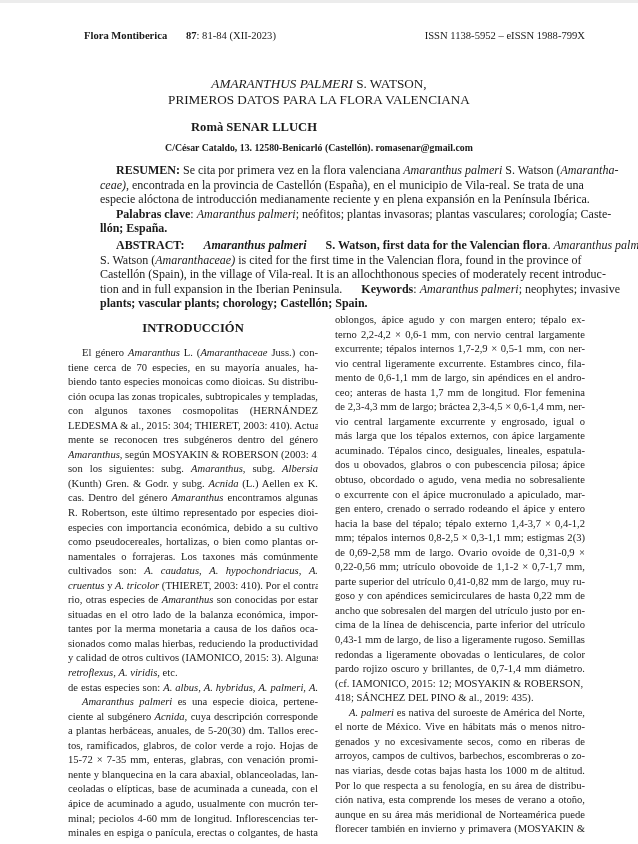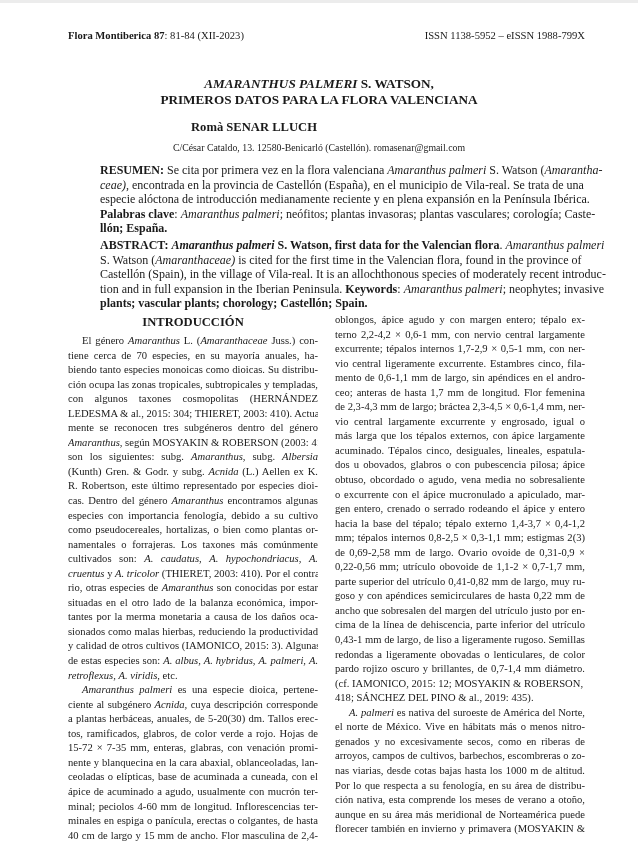--- a/index.html
+++ b/index.html
@@ -9,30 +9,31 @@
     font-family: "Liberation Serif", "DejaVu Serif", serif;
   }
   .topbar { position: absolute; left: 0; top: 0; width: 638px; height: 3px; background: #ececec; }
   .running-head {
     position: absolute; left: 68px; top: 28px; width: 517px; height: 14px;
     font-size: 10.6px; display: flex; justify-content: space-between; align-items: center;
   }
   .running-head b { font-weight: bold; }
   .title {
     position: absolute; left: 0; top: 76px; width: 638px; text-align: center;
-    font-size: 13.2px; font-weight: bold; line-height: 15.5px;
+    font-size: 13.2px; font-weight: normal; line-height: 15.5px;
   }
   .title i { font-style: italic; }
   .author {
     position: absolute; left: 0; top: 120px; width: 508px; text-align: center;
     font-size: 12.6px; font-weight: bold;
   }
   .address {
     position: absolute; left: 0; top: 142px; width: 638px; text-align: center;
     font-size: 9.8px;
+    font-weight: bold;
   }
   .abstract-block {
     position: absolute; left: 100px; width: 452px;
     font-size: 12px; line-height: 14.6px; text-align: justify;
   }
   .abstract-block .line { display: block; white-space: nowrap; text-align-last: justify; height: 14.6px; }
   .abstract-block .line.last { text-align-last: left; font-weight: bold; }
   #resumen { top: 163px; }
   #abstract { top: 238px; }
   .col {
@@ -42,21 +43,21 @@
   #col-left { left: 68px; }
   #col-right { left: 335px; }
   .col .line { display: block; white-space: nowrap; text-align: justify; text-align-last: justify; height: 14.55px; overflow: hidden; }
   .col .line.last { text-align-last: left; }
   .col .line.indent { padding-left: 14px; }
   .section-heading {
     display: block; text-align: center; font-weight: bold; font-size: 12.6px;
     height: 21px; line-height: 18px;
   }
   i { font-style: italic; }
-  b { font-weight: bold; }
+  b { font-weight: bold; margin-left: 16px; }
 </style>
 </head>
 <body>
 
 <div class="topbar"></div>
 
 <header class="running-head">
   <span><b>Flora Montiberica</b> <b>87</b><span>: 81-84 (XII-2023)</span></span>
   <span>ISSN 1138-5952 – eISSN 1988-799X</span>
 </header>
@@ -78,46 +79,46 @@
   </section>
 <section class="abstract-block" id="abstract">
     <span class="line"><b>ABSTRACT:</b><span> </span><b style="font-style: italic;">Amaranthus palmeri</b><b> S. Watson, first data for the Valencian flora</b><span>. </span><i>Amaranthus palmeri</i></span>
     <span class="line"><span>S. Watson (</span><i>Amaranthaceae)</i><span> is cited for the first time in the Valencian flora, found in the province of</span></span>
     <span class="line"><span>Castellón (Spain), in the village of Vila-real. It is an allochthonous species of moderately recent introduc-</span></span>
     <span class="line"><span>tion and in full expansion in the Iberian Peninsula. </span><b>Keywords</b><span>: </span><i>Amaranthus palmeri</i><span>; neophytes; invasive</span></span>
     <span class="line last"><span>plants; vascular plants; chorology; Castellón; Spain.</span></span>
   </section>
 
 <section class="col" id="col-left">
-  <h2 class="section-heading" style="margin:0;">INTRODUCCIÓN</h2>
+  <h2 class="section-heading" style="margin:6px;">INTRODUCCIÓN</h2>
   <div>
       <span class="line indent"><span>El género </span><i>Amaranthus</i><span> L. (</span><i>Amaranthaceae</i><span> Juss.) con-</span></span>
       <span class="line"><span>tiene cerca de 70 especies, en su mayoría anuales, ha-</span></span>
       <span class="line"><span>biendo tanto especies monoicas como dioicas. Su distribu-</span></span>
       <span class="line"><span>ción ocupa las zonas tropicales, subtropicales y templadas,</span></span>
       <span class="line"><span>con algunos taxones cosmopolitas (HERNÁNDEZ</span></span>
       <span class="line"><span>LEDESMA &amp; al., 2015: 304; THIERET, 2003: 410). Actual-</span></span>
       <span class="line"><span>mente se reconocen tres subgéneros dentro del género</span></span>
       <span class="line"><i>Amaranthus</i><span>, según MOSYAKIN &amp; ROBERSON (2003: 411)</span></span>
       <span class="line"><span>son los siguientes: subg. </span><i>Amaranthus</i><span>, subg. </span><i>Albersia</i></span>
       <span class="line"><span>(Kunth) Gren. &amp; Godr. y subg. </span><i>Acnida</i><span> (L.) Aellen ex K.</span></span>
+      <span class="line"><span>cas. Dentro del género </span><i>Amaranthus</i><span> encontramos algunas</span></span>
       <span class="line"><span>R. Robertson, este último representado por especies dioi-</span></span>
-      <span class="line"><span>cas. Dentro del género </span><i>Amaranthus</i><span> encontramos algunas</span></span>
-      <span class="line"><span>especies con importancia fenología, debido a su cultivo</span></span>
+      <span class="line"><span>especies con importancia económica, debido a su cultivo</span></span>
       <span class="line"><span>como pseudocereales, hortalizas, o bien como plantas or-</span></span>
       <span class="line"><span>namentales o forrajeras. Los taxones más comúnmente</span></span>
       <span class="line"><span>cultivados son: </span><i>A. caudatus</i><span>, </span><i>A. hypochondriacus</i><span>, </span><i>A.</i></span>
       <span class="line"><i>cruentus</i><span> y </span><i>A. tricolor</i><span> (THIERET, 2003: 410). Por el contra-</span></span>
       <span class="line"><span>rio, otras especies de </span><i>Amaranthus</i><span> son conocidas por estar</span></span>
       <span class="line"><span>situadas en el otro lado de la balanza económica, impor-</span></span>
       <span class="line"><span>tantes por la merma monetaria a causa de los daños oca-</span></span>
       <span class="line"><span>sionados como malas hierbas, reduciendo la productividad</span></span>
       <span class="line"><span>y calidad de otros cultivos (IAMONICO, 2015: 3). Algunas</span></span>
+      <span class="line last"><i>retroflexus</i><span>, </span><i>A. viridis</i><span>, etc.</span></span>
       <span class="line"><span>de estas especies son: </span><i>A. albus</i><span>, </span><i>A. hybridus</i><span>, </span><i>A. palmeri</i><span>, </span><i>A.</i></span>
-      <span class="line last"><i>retroflexus</i><span>, </span><i>A. viridis</i><span>, etc.</span></span>
       <span class="line indent"><i>Amaranthus palmeri</i><span> es una especie dioica, pertene-</span></span>
       <span class="line"><span>ciente al subgénero </span><i>Acnida,</i><span> cuya descripción corresponde</span></span>
       <span class="line"><span>a plantas herbáceas, anuales, de 5-20(30) dm. Tallos erec-</span></span>
       <span class="line"><span>tos, ramificados, glabros, de color verde a rojo. Hojas de</span></span>
       <span class="line"><span>15-72 × 7-35 mm, enteras, glabras, con venación promi-</span></span>
       <span class="line"><span>nente y blanquecina en la cara abaxial, oblanceoladas, lan-</span></span>
       <span class="line"><span>ceoladas o elípticas, base de acuminada a cuneada, con el</span></span>
       <span class="line"><span>ápice de acuminado a agudo, usualmente con mucrón ter-</span></span>
       <span class="line"><span>minal; peciolos 4-60 mm de longitud. Inflorescencias ter-</span></span>
       <span class="line"><span>minales en espiga o panícula, erectas o colgantes, de hasta</span></span>

